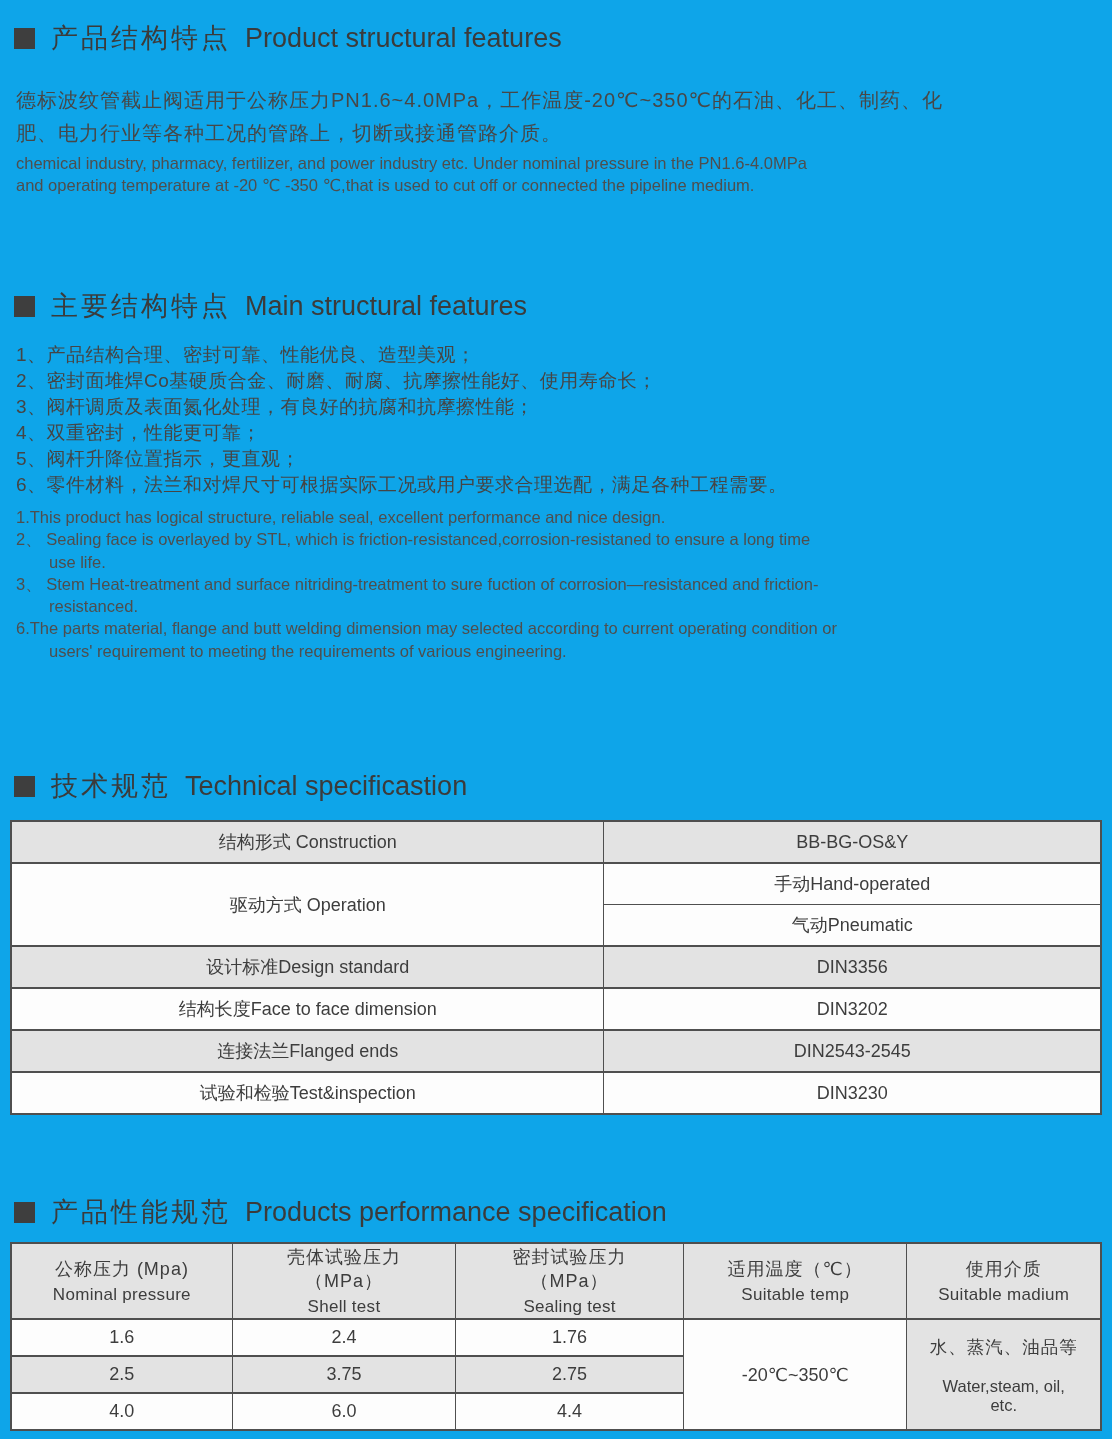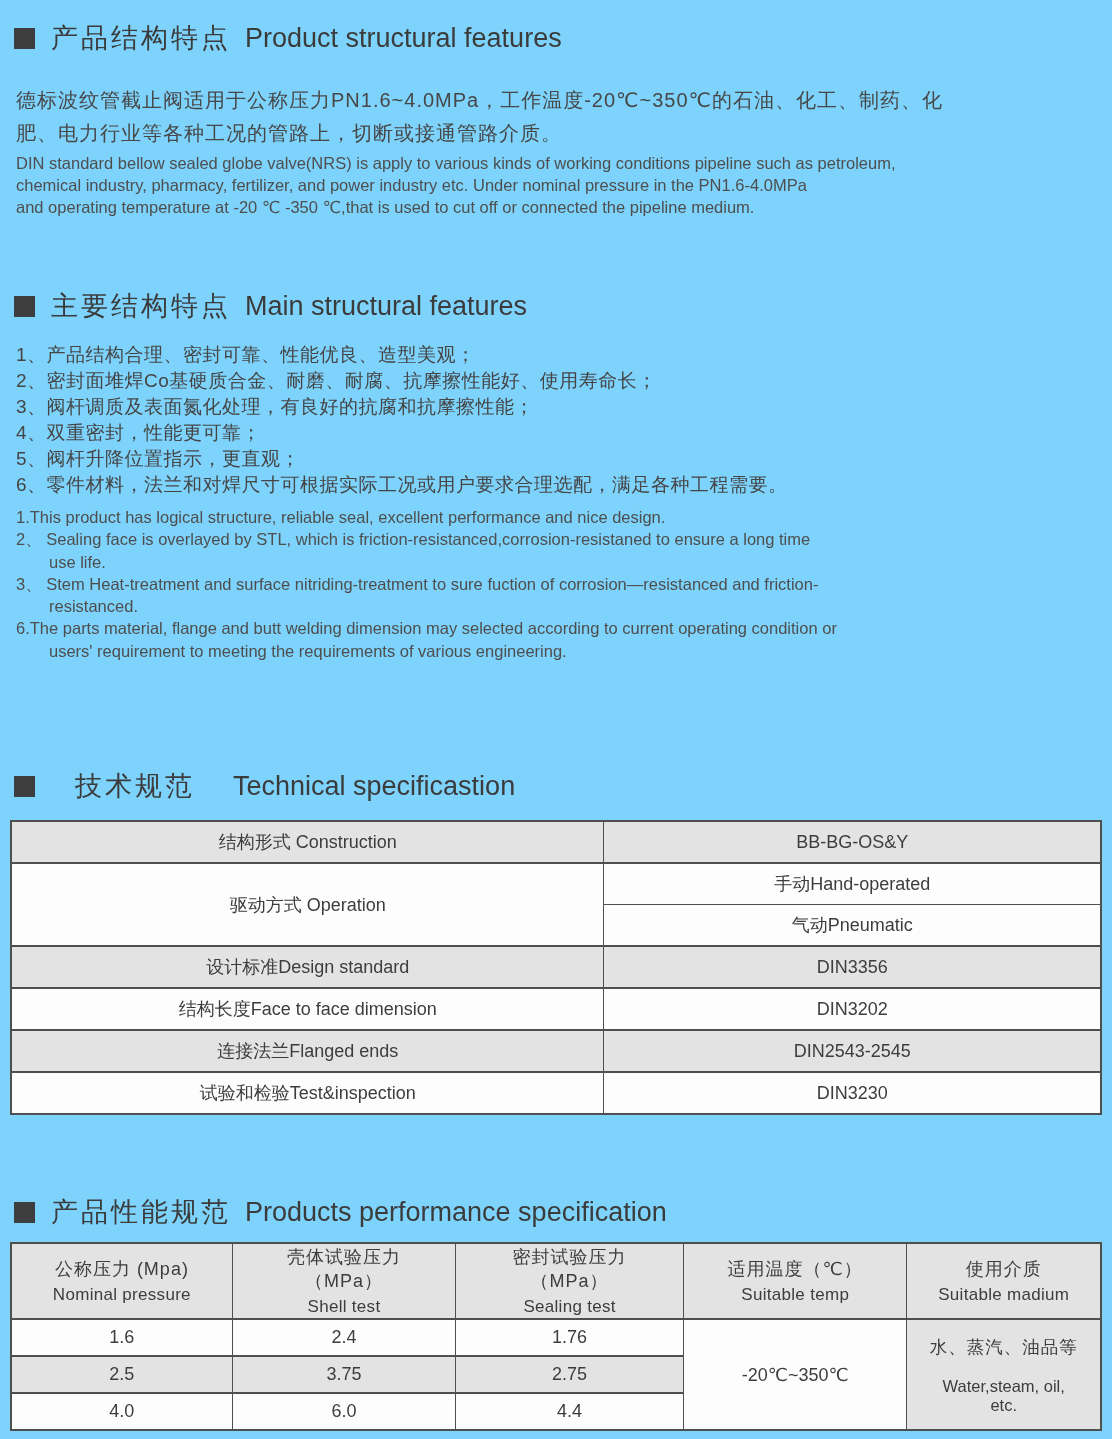--- a/index.html
+++ b/index.html
@@ -3,21 +3,21 @@
 <meta charset="utf-8">
 <style>
   html,body{margin:0;padding:0;}
   body{
     width:1112px;height:1439px;
     background:#fdfdfd;
     font-family:"Liberation Sans","DejaVu Sans",sans-serif;
     color:#4a4a4a;
     -webkit-font-smoothing:antialiased;
   }
-  .sheet{position:relative;width:1112px;height:1439px;overflow:hidden;background:#7dd3fc;}
+  .sheet{position:relative;width:1112px;height:1439px;overflow:hidden;background:#0ea5e9;}
 
   .sec-head{
     position:absolute;left:14px;right:14px;
     display:flex;align-items:center;
     font-size:27px;line-height:32px;color:#3b3b3b;
   }
   .sq{width:21px;height:21px;background:#3e3e3e;flex:0 0 auto;margin-right:16px;}
   .head-zh{letter-spacing:3px;font-weight:500;}
   .head-en{margin-left:14px;font-weight:400;}
 
@@ -76,21 +76,20 @@
     <span class="head-zh">产品结构特点</span>
     <span class="head-en">Product structural features</span>
   </div>
 
   <div class="para-zh" style="top:84px;">
     <div>德标波纹管截止阀适用于公称压力PN1.6~4.0MPa，工作温度-20℃~350℃的石油、化工、制药、化</div>
     <div>肥、电力行业等各种工况的管路上，切断或接通管路介质。</div>
   </div>
 
   <div class="para-en" style="top:152px;">
-    <div>DIN standard bellow sealed globe valve(NRS) is apply to various kinds of working conditions pipeline such as petroleum,</div>
     <div>chemical industry, pharmacy, fertilizer, and power industry etc. Under nominal pressure in the PN1.6-4.0MPa</div>
     <div>and operating temperature at -20 ℃ -350 ℃,that is used to cut off or connected the pipeline medium.</div>
   </div>
 
   <div class="sec-head" style="top:290px;">
     <span class="sq"></span>
     <span class="head-zh">主要结构特点</span>
     <span class="head-en">Main structural features</span>
   </div>
 
@@ -114,21 +113,21 @@
     <div>
       <div>3、 Stem Heat-treatment and surface nitriding-treatment to sure fuction of corrosion—resistanced and friction-</div>
       <div class="cont">resistanced.</div>
     </div>
     <div>
       <div>6.The parts material, flange and butt welding dimension may selected according to current operating condition or</div>
       <div class="cont">users' requirement to meeting the requirements of various engineering.</div>
     </div>
   </div>
 
-  <div class="sec-head" style="top:770px;gap:24px;">
+  <div class="sec-head" style="top:770px;">
     <span class="sq"></span>
     <span class="head-zh">技术规范</span>
     <span class="head-en">Technical specificastion</span>
   </div>
 
   <table class="spec-table tech" style="top:820px;">
     <colgroup>
         <col style="width:54.4%">
         <col style="width:45.6%">
       </colgroup>

